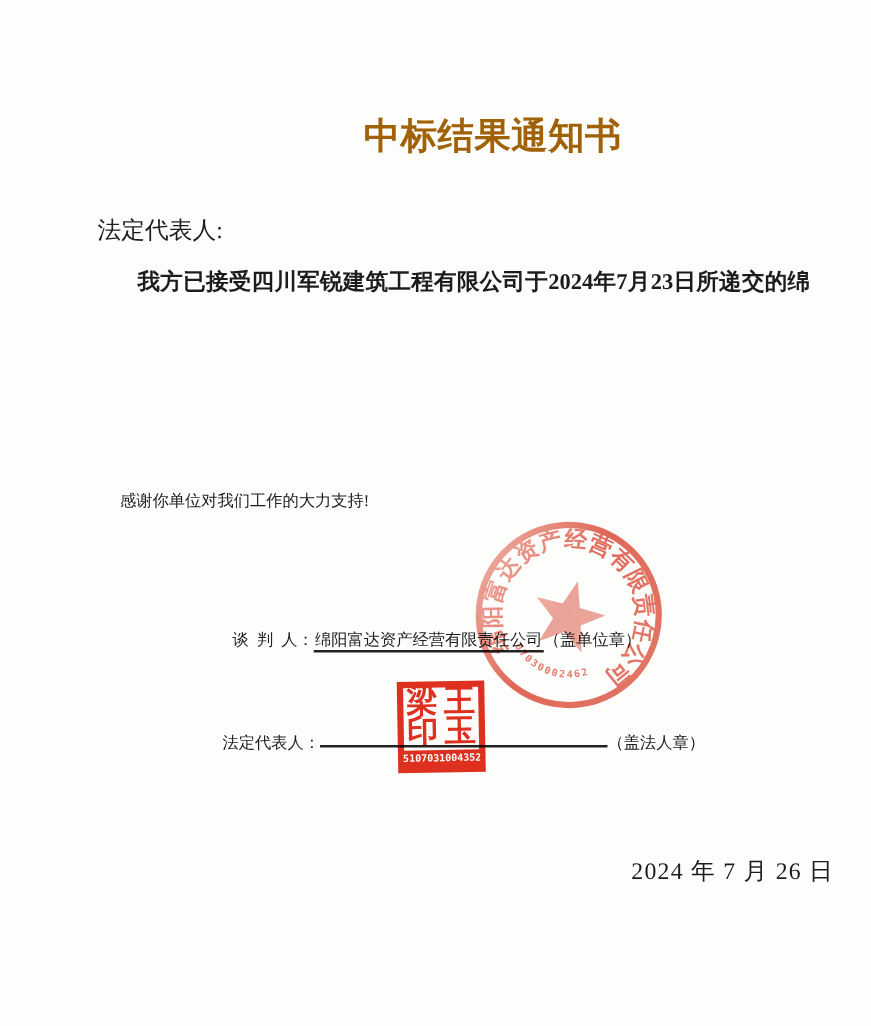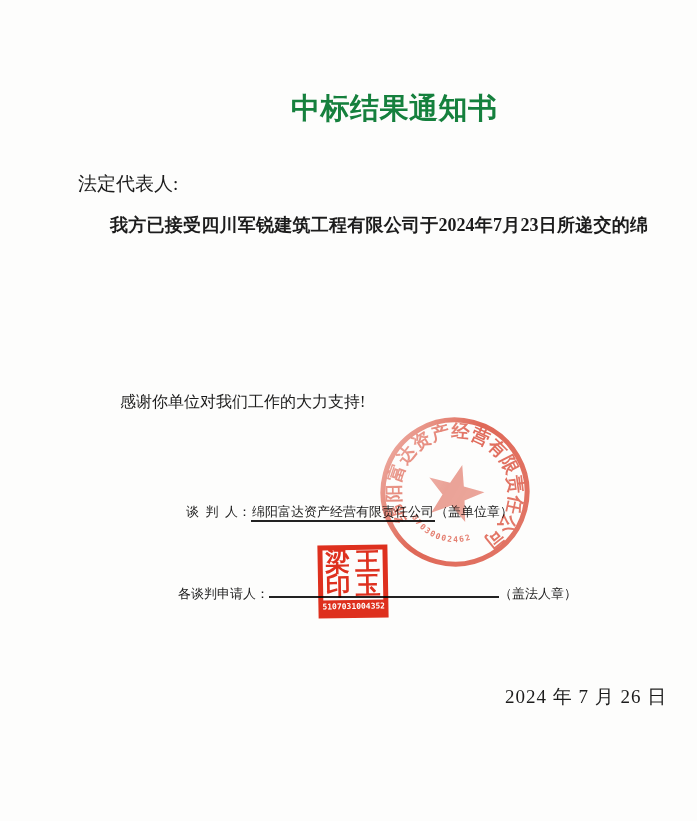--- a/index.html
+++ b/index.html
@@ -17,21 +17,21 @@
   }
 
   .doc-title {
     position: absolute;
     left: 291px;
     top: 89px;
     font-size: 29px;
     font-weight: 900;
     letter-spacing: 0.5px;
     font-family: "Liberation Sans", sans-serif;
-    color: #15803d;
+    color: #a16207;
     white-space: nowrap;
   }
 
   .salutation {
     position: absolute;
     left: 78px;
     top: 171px;
     font-size: 19px;
     white-space: nowrap;
   }
@@ -49,23 +49,23 @@
     white-space: nowrap;
     text-align: justify;
     text-align-last: justify;
     font-weight: bold;
   }
   .para-line.indent { padding-left: 32px; }
   .para-line.last { text-align-last: left; }
 
   .thanks-line {
     position: absolute;
-    left: 120px;
+    left: 96px;
     top: 392px;
-    font-size: 16px;
+    font-size: 13px;
     white-space: nowrap;
   }
 
   .sign-row {
     position: absolute;
     font-size: 13px;
     white-space: nowrap;
   }
   .sign-row .label { white-space: pre; }
   #negotiator-row { left: 186px; top: 503px; }
@@ -164,21 +164,21 @@
     <div class="para-line indent">我方已接受四川军锐建筑工程有限公司于2024年7月23日所递交的绵</div>
   </div>
 
   <div class="thanks-line">感谢你单位对我们工作的大力支持!</div>
 
   <div class="sign-row" id="negotiator-row">
     <span class="label">谈  判  人：</span><span class="underlined-value">绵阳富达资产经营有限责任公司</span><span>（盖单位章）</span>
   </div>
 
   <div class="sign-row" id="legalrep-row">
-    <span class="label">各谈判申请人：</span><span class="blank-line"></span><span class="seal-hint">（盖法人章）</span>
+    <span class="label">法定代表人：</span><span class="blank-line"></span><span class="seal-hint">（盖法人章）</span>
   </div>
 
   <div class="date-line">2024 年 7 月 26 日</div>
 
   <div class="round-seal">
     <svg width="160" height="160" viewBox="0 0 160 160">
       <circle cx="80" cy="80" r="72" fill="none" stroke-width="5" stroke-opacity="0.9" stroke="#d9402a"></circle>
       <path id="sealArcTop" d="M 41,119 A 55,55 0 1 1 119,119" fill="none"></path>
       <text font-size="18" font-weight="bold" letter-spacing="0.5" fill-opacity="0.88" font-family="Liberation Serif, serif" fill="#d9402a">
         <textPath href="#sealArcTop">绵阳富达资产经营有限责任公司</textPath>

